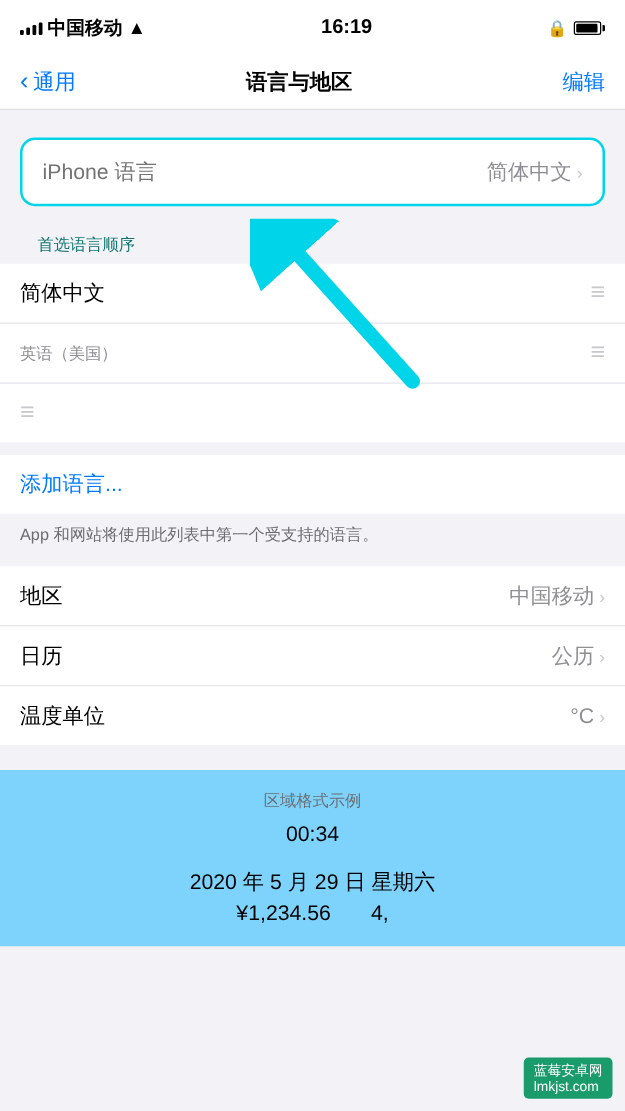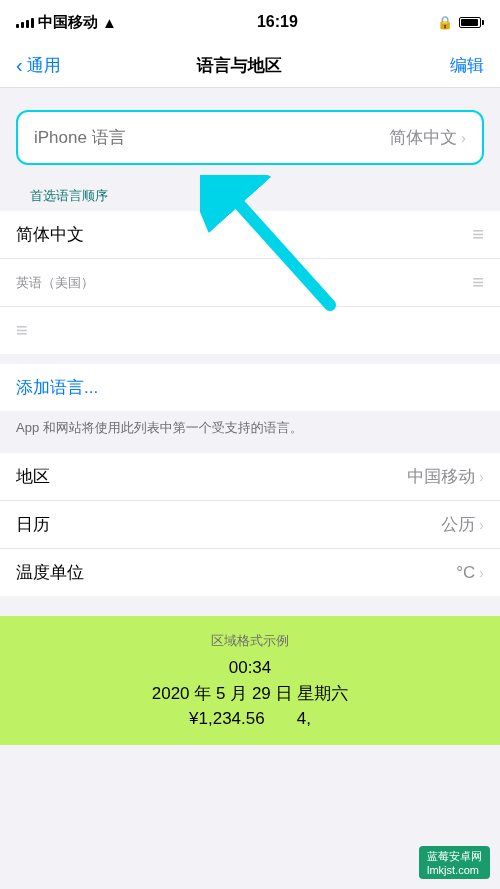--- a/index.html
+++ b/index.html
@@ -218,33 +218,33 @@
       display: flex;
       align-items: center;
       gap: 4px;
       color: #8e8e93;
       font-size: 17px;
     }
 
     
     .format-section {
       margin-top: 20px;
-      background: #bef264;
+      background: #7dd3fc;
       padding: 16px;
       text-align: center;
     }
     .format-title {
       font-size: 13px;
       color: #6d6d72;
       margin-bottom: 8px;
     }
     .format-time {
       font-size: 17px;
       color: #000;
-      margin-bottom: 4px;
+      margin-bottom: 16px;
     }
     .format-date {
       font-size: 17px;
       color: #000;
       margin-bottom: 4px;
     }
     .format-numbers {
       font-size: 17px;
       color: #000;
       display: flex;

